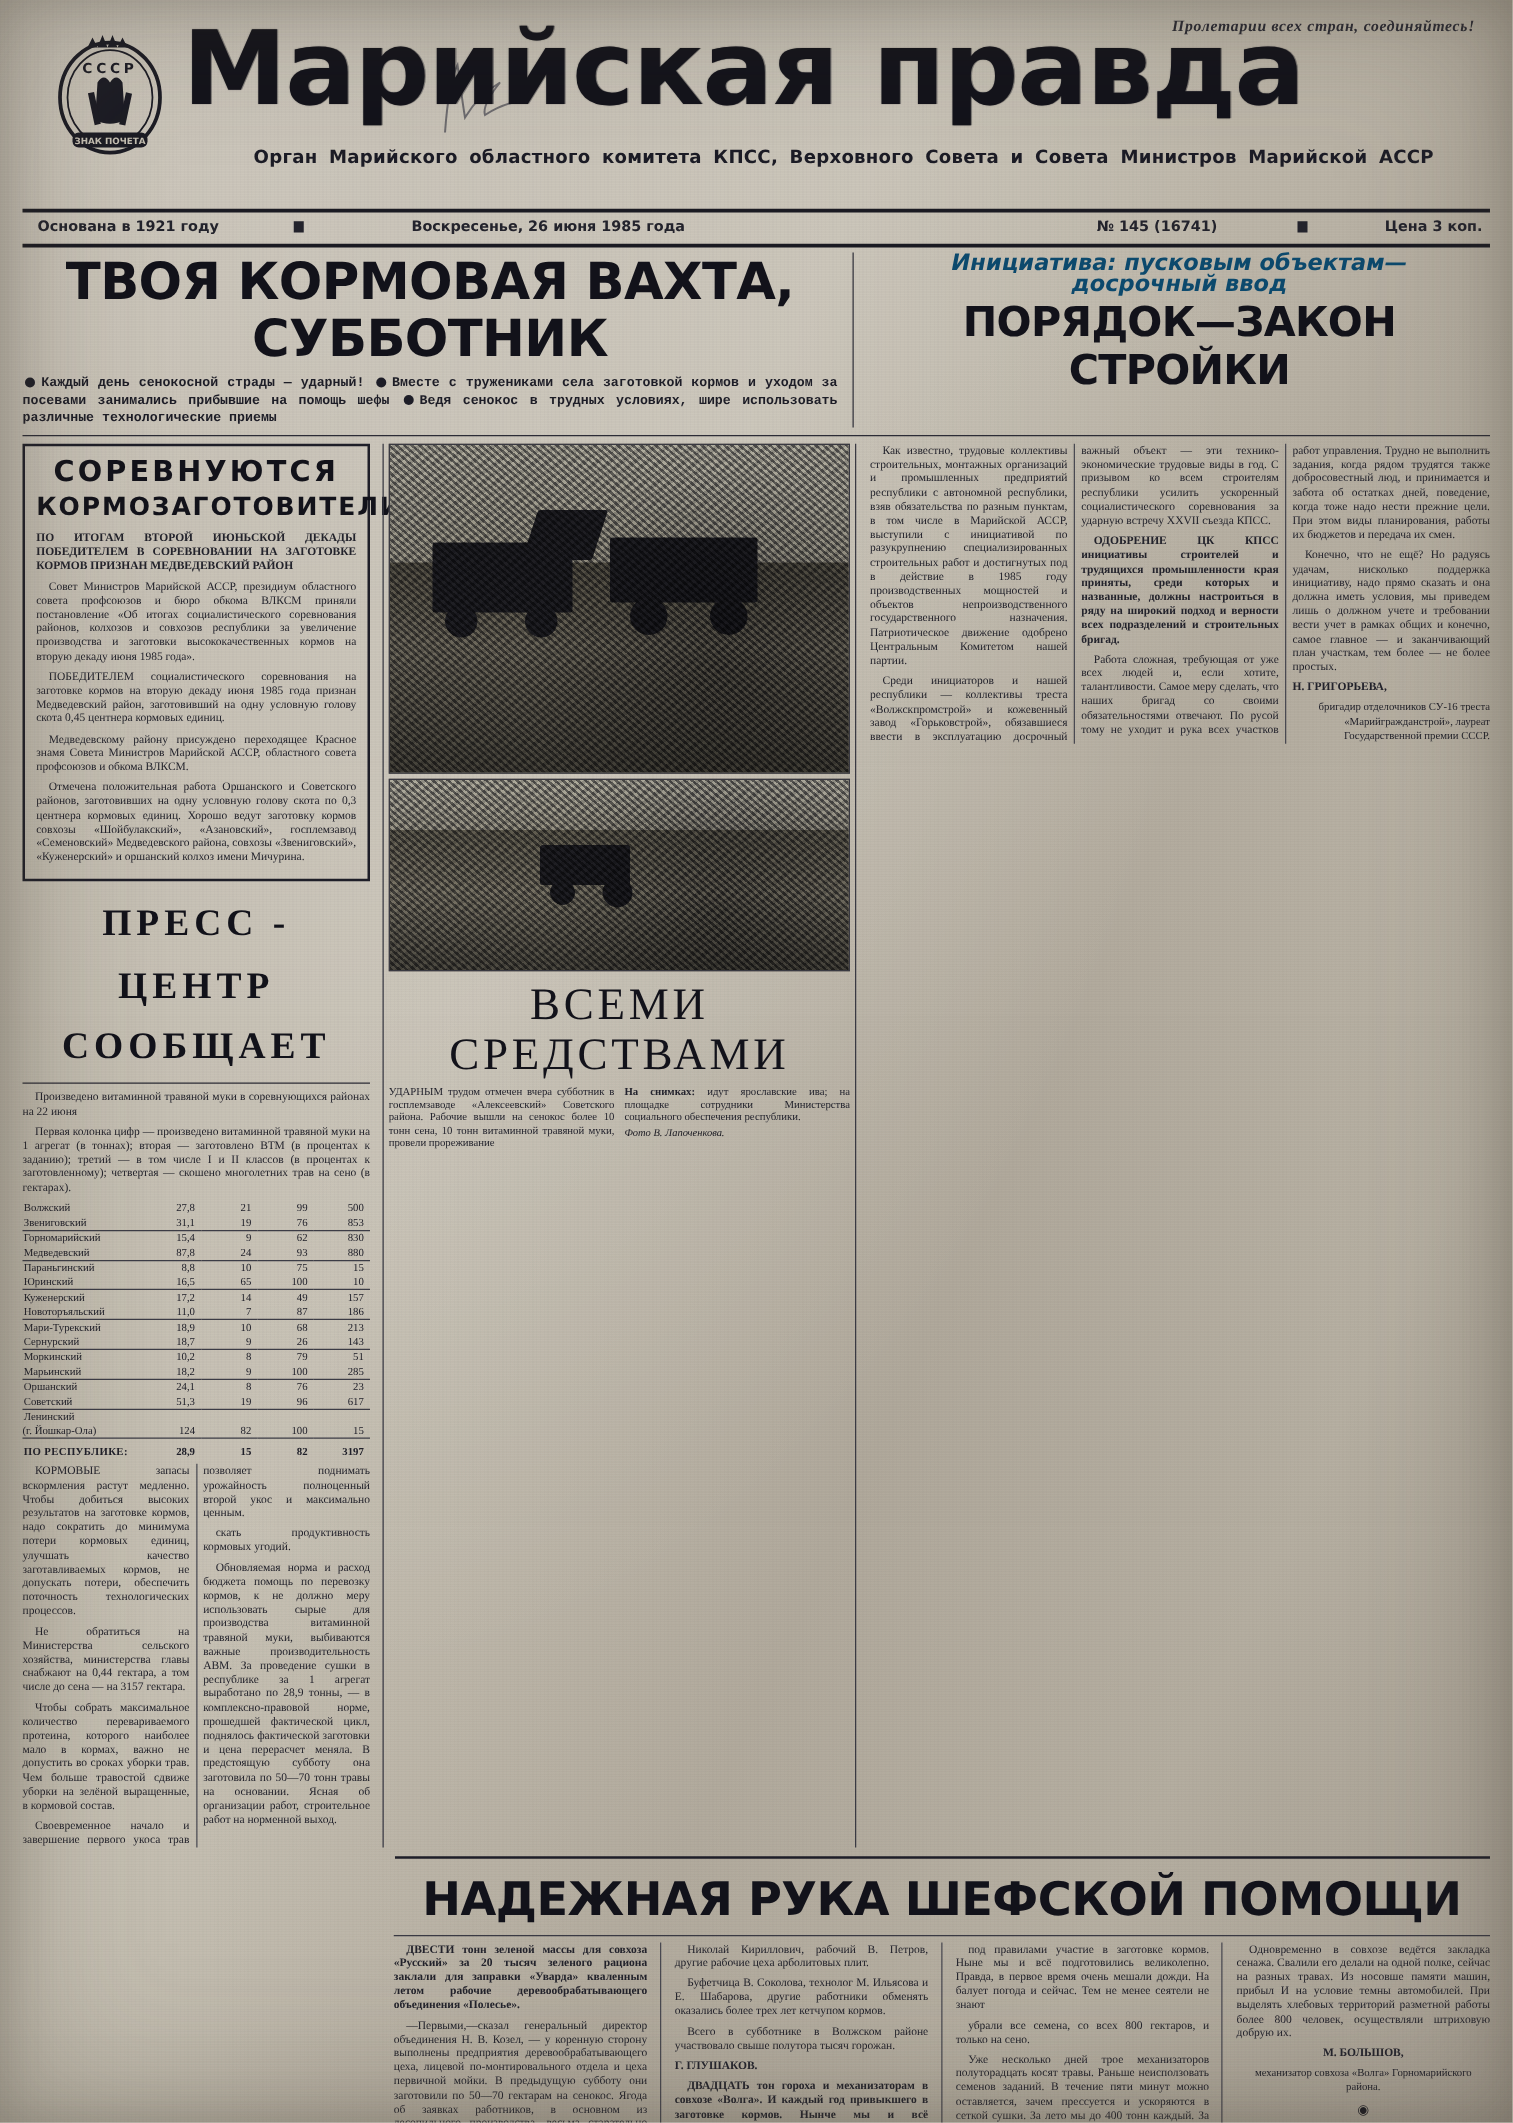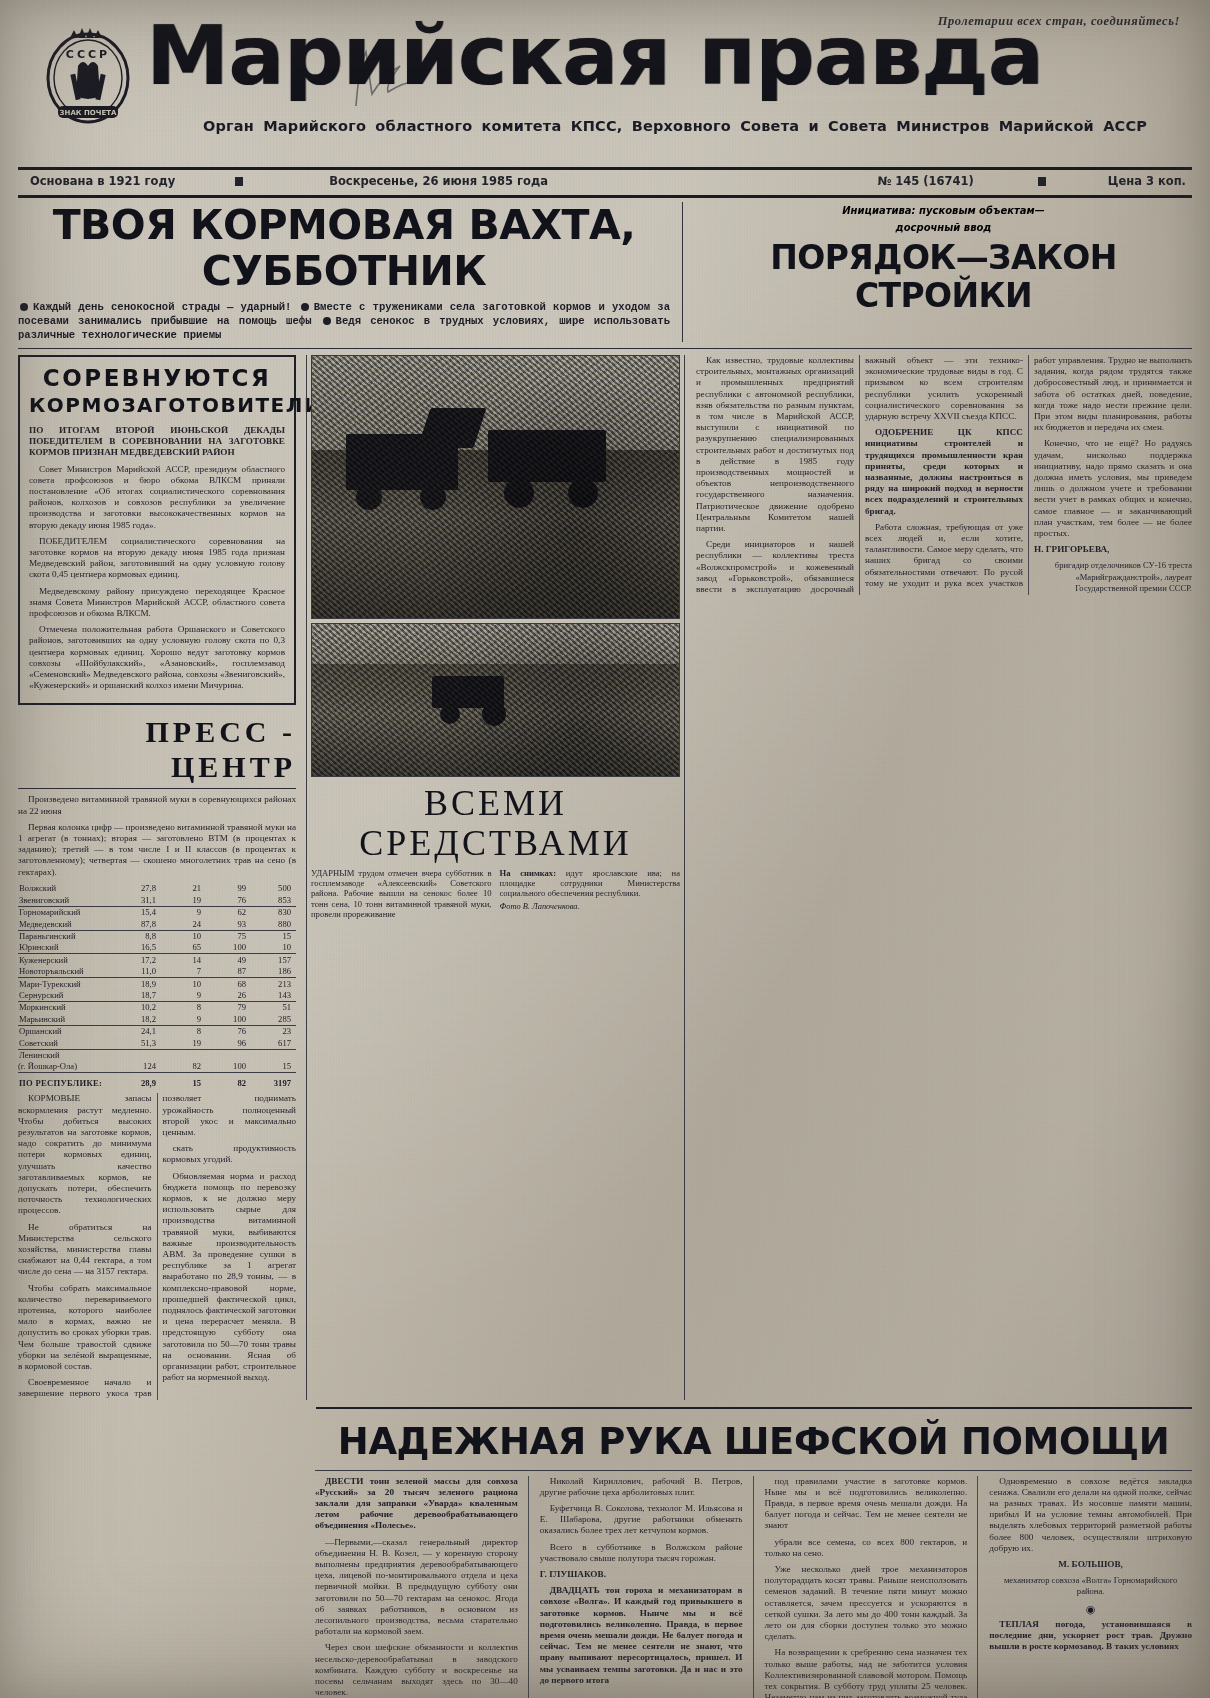--- a/index.html
+++ b/index.html
@@ -104,22 +104,22 @@
   .bullets{
     font-family:Liberation Mono, monospace;font-weight:bold;
     font-size:10.6px;line-height:14px;color:#1d1d27;text-align:justify;
     margin-top:6px;
   }
   .bullets .dot{
     display:inline-block;width:8px;height:8px;border-radius:50%;
     background:#1d1d27;margin:0 5px 0 2px;vertical-align:middle;
   }
   .kicker{
-    font-style:italic;font-weight:bold;font-size:10px;line-height:17px;
-    text-align:center;color:#000000;
+    font-style:italic;font-weight:bold;font-size:18px;line-height:17px;
+    text-align:center;color:#0c4a6e;
     font-family:"DejaVu Sans", sans-serif;
     position:relative;
   }
   .kicker .l1,.kicker .l2{display:block;}
   .head-right{
     font-family:"DejaVu Sans", sans-serif;font-weight:bold;
     font-size:33px;line-height:38px;color:#12121a;text-align:center;letter-spacing:-.6px;
     margin-top:3px;
   }
 
@@ -133,22 +133,22 @@
     border:2px solid #1e1e28;padding:8px 9px 7px;margin-bottom:9px;
   }
   .box-h{
     font-family:"DejaVu Sans", sans-serif;font-weight:bold;
     font-size:23px;line-height:27px;letter-spacing:2.5px;
     text-align:center;color:#12121a;
   }
   .box-h.small{font-size:20px;letter-spacing:1.5px;}
   .pc-head{
     font-family:"Liberation Serif", serif;font-weight:bold;
-    font-size:30px;line-height:35px;letter-spacing:4px;
-    text-align:right;color:#12121a;margin:6px 0 4px;
+    font-size:30px;line-height:50px;letter-spacing:4px;
+    text-align:center;color:#12121a;margin:6px 0 4px;
   }
 
   
   table.stats{width:100%;border-collapse:collapse;font-size:8.6px;color:#20202a;}
   table.stats td{padding:0.5px 0;line-height:10.4px;}
   table.stats td.name{text-align:left;padding-left:1px;}
   table.stats td.n{text-align:right;width:40px;padding-right:5px;}
   table.stats tr.pair-end td{border-bottom:1px solid #3c3c46;}
   table.stats tr.total td{font-weight:bold;padding-top:5px;}
   table.stats tr.total td.name{letter-spacing:.3px;}
@@ -282,20 +282,21 @@
         <div class="box-h">СОРЕВНУЮТСЯ</div>
         <div class="box-h small">КОРМОЗАГОТОВИТЕЛИ</div>
         <p class="body lead" style="margin-top:6px;text-indent:0">ПО ИТОГАМ ВТОРОЙ ИЮНЬСКОЙ ДЕКАДЫ ПОБЕДИТЕЛЕМ В СОРЕВНОВАНИИ НА ЗАГОТОВКЕ КОРМОВ ПРИЗНАН МЕДВЕДЕВСКИЙ РАЙОН</p>
         <p class="body">Совет Министров Марийской АССР, президиум областного совета профсоюзов и бюро обкома ВЛКСМ приняли постановление «Об итогах социалистического соревнования районов, колхозов и совхозов республики за увеличение производства и заготовки высококачественных кормов на вторую декаду июня 1985 года».</p>
         <p class="body">ПОБЕДИТЕЛЕМ социалистического соревнования на заготовке кормов на вторую декаду июня 1985 года признан Медведевский район, заготовивший на одну условную голову скота 0,45 центнера кормовых единиц.</p>
         <p class="body">Медведевскому району присуждено переходящее Красное знамя Совета Министров Марийской АССР, областного совета профсоюзов и обкома ВЛКСМ.</p>
         <p class="body">Отмечена положительная работа Оршанского и Советского районов, заготовивших на одну условную голову скота по 0,3 центнера кормовых единиц. Хорошо ведут заготовку кормов совхозы «Шойбулакский», «Азановский», госплемзавод «Семеновский» Медведевского района, совхозы «Звениговский», «Куженерский» и оршанский колхоз имени Мичурина.</p>
       </div>
 
       <div class="pc-head">ПРЕСС - ЦЕНТР</div>
+      <div class="pc-head" style="margin-top:-6px">СООБЩАЕТ</div>
       <div class="rule-thin"></div>
 
       <p class="body" style="margin-top:5px">Произведено витаминной травяной муки в соревнующихся районах на 22 июня</p>
       <p class="body">Первая колонка цифр — произведено витаминной травяной муки на 1 агрегат (в тоннах); вторая — заготовлено ВТМ (в процентах к заданию); третий — в том числе I и II классов (в процентах к заготовленному); четвертая — скошено многолетних трав на сено (в гектарах).</p>
 
       <table class="stats">
         <tbody>
           <tr>
               <td class="name">Волжский</td>
               <td class="n">27,8</td>

